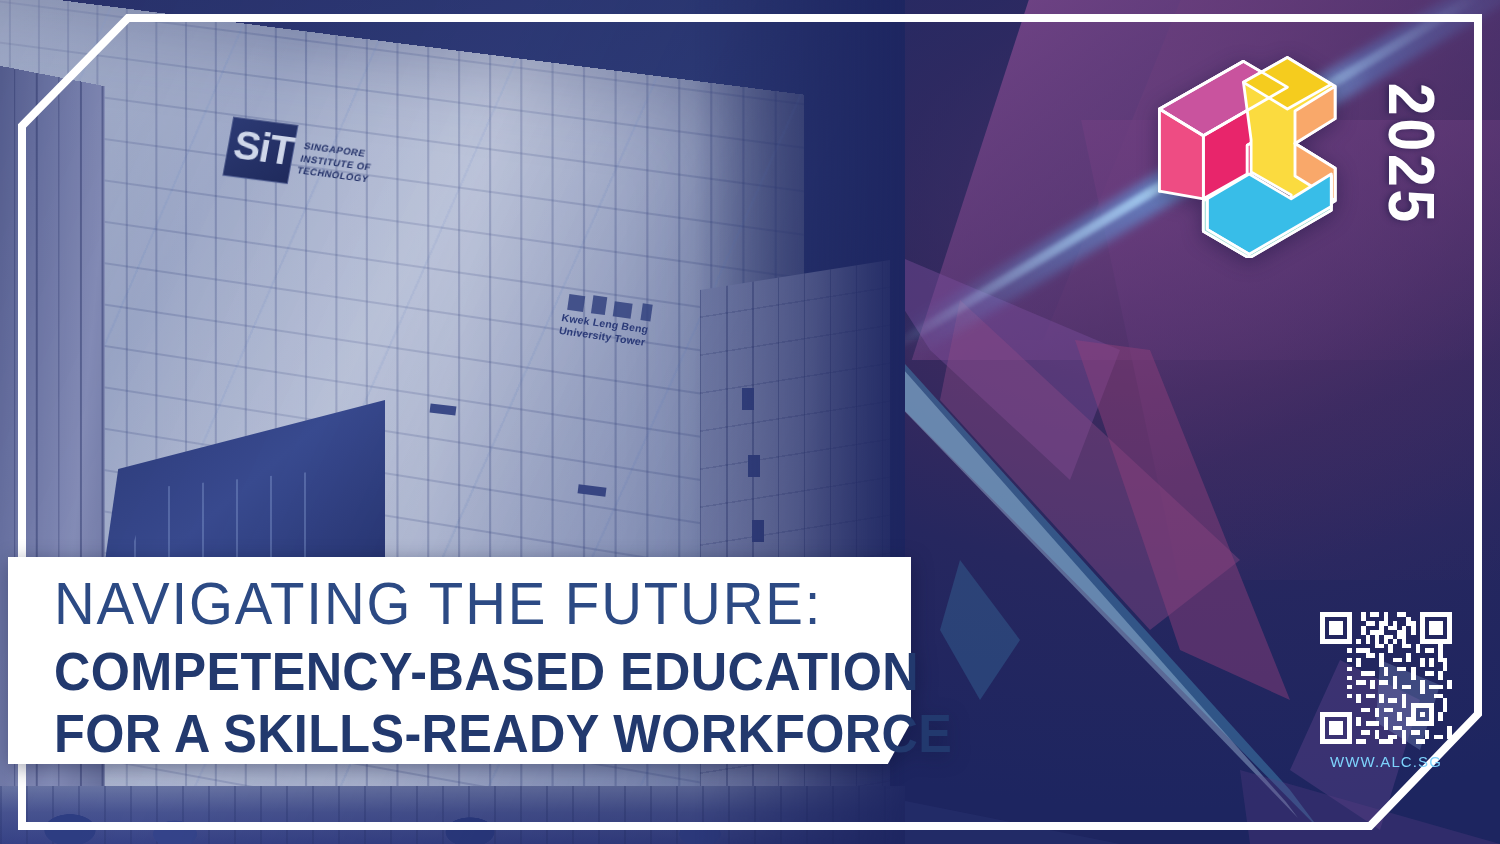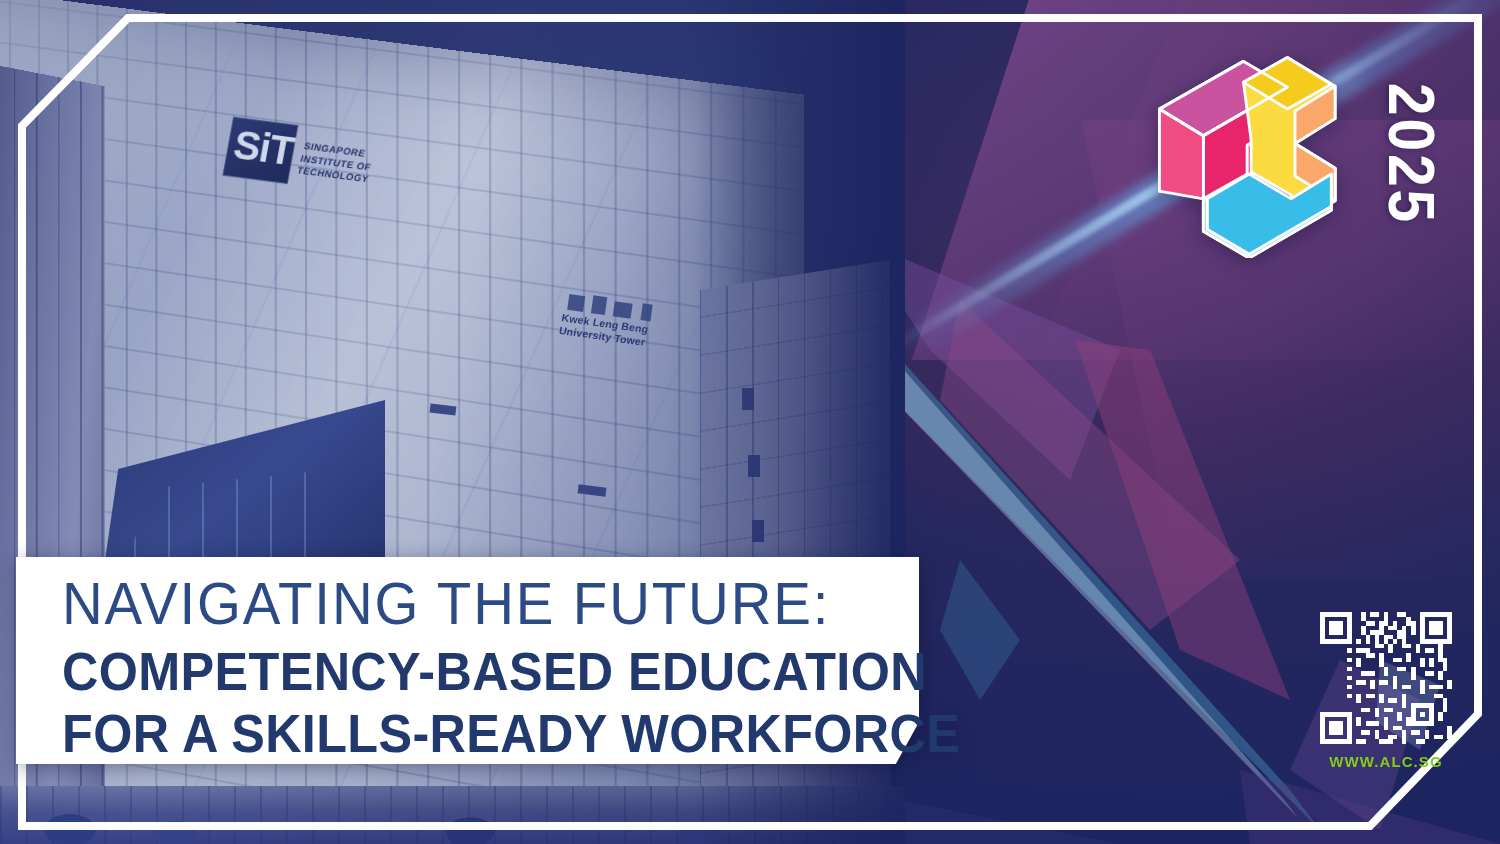--- a/index.html
+++ b/index.html
@@ -135,37 +135,37 @@
     transform:translate(-50%,-50%) rotate(90deg);
     font-family:"Liberation Sans", sans-serif;
     font-weight:bold; font-size:62px; line-height:62px; color:#ffffff;
     letter-spacing:3px; white-space:nowrap;
     transform-origin:center center;
     text-shadow:0 2px 6px rgba(15,20,60,.5);
   }
   .year span{ transform:translate(-50%,-50%) rotate(90deg) scaleY(1.06) scaleX(.95); }
 
   
-  .headline-panel{ position:absolute; left:16px; top:557px; width:905px; height:207px; z-index:7;
+  .headline-panel{ position:absolute; left:8px; top:557px; width:905px; height:207px; z-index:7;
     filter:drop-shadow(2px 4px 10px rgba(10,16,50,.40)); }
   .panel-shape{ position:absolute; inset:0; background:#ffffff;
     clip-path:polygon(0 0, 903px 0, 903px 165px, 855px 252px, 0 252px); }
   .headline{ position:absolute; left:46px; top:10px; width:850px; }
   .hl1{ font-family:"Liberation Sans", sans-serif; color:#2c4a84;
         font-size:60px; line-height:74px; font-weight:normal; letter-spacing:2px;
         transform:scaleX(.94); transform-origin:left center; white-space:nowrap; }
   .hl2, .hl3{ font-family:"Liberation Sans", sans-serif; color:#22396e;
         font-size:53px; line-height:62px; font-weight:bold; letter-spacing:.4px;
         transform:scaleX(.95); transform-origin:left center; white-space:nowrap; }
 
   
   .qr-block{ position:absolute; left:1320px; top:612px; width:132px; z-index:6; text-align:center; }
   .qr-block svg{ display:block; }
-  .qr-url{ margin-top:9px; font-family:"Liberation Sans", sans-serif; font-weight:bold;
-           color:#84cc16; font-size:15px; letter-spacing:1.1px; }
+  .qr-url{ margin-top:9px; font-family:"Liberation Sans", sans-serif; font-weight:normal;
+           color:#7dd3fc; font-size:15px; letter-spacing:1.1px; }
 </style>
 </head>
 <body>
 
 <div class="banner">
 
   <div class="bg-base"></div>
   <div class="bg-dark-band"></div>
   <div class="bg-purple-wedge"></div>
   <div class="bg-purple-wedge2"></div>

